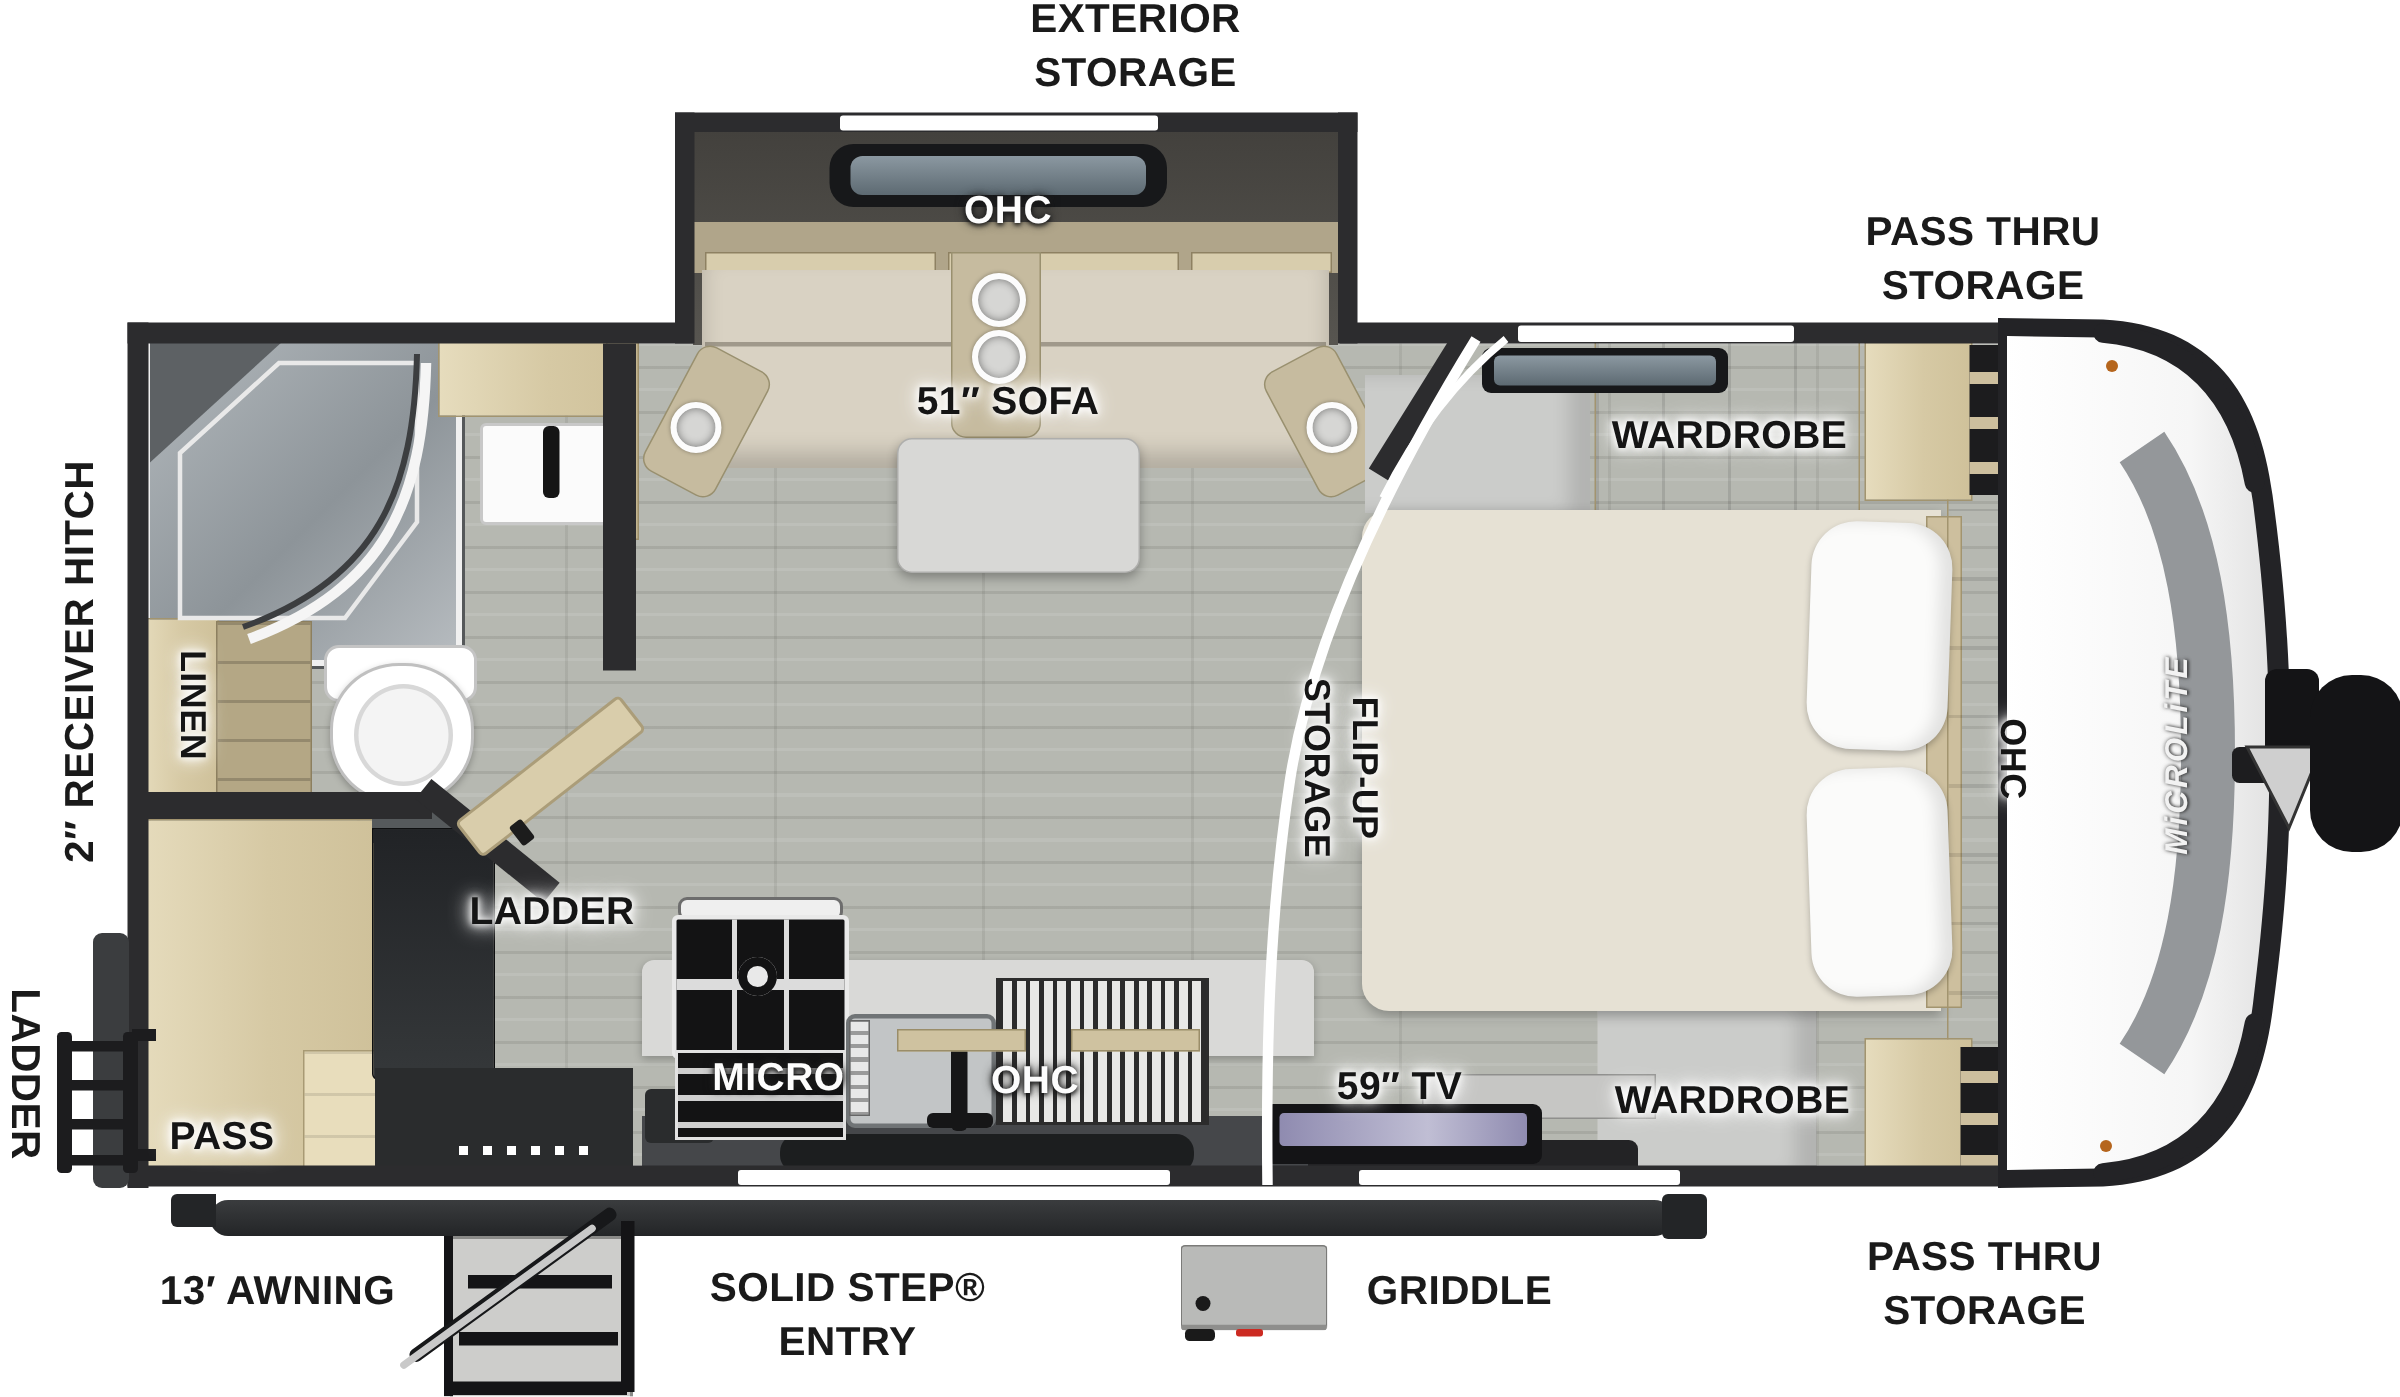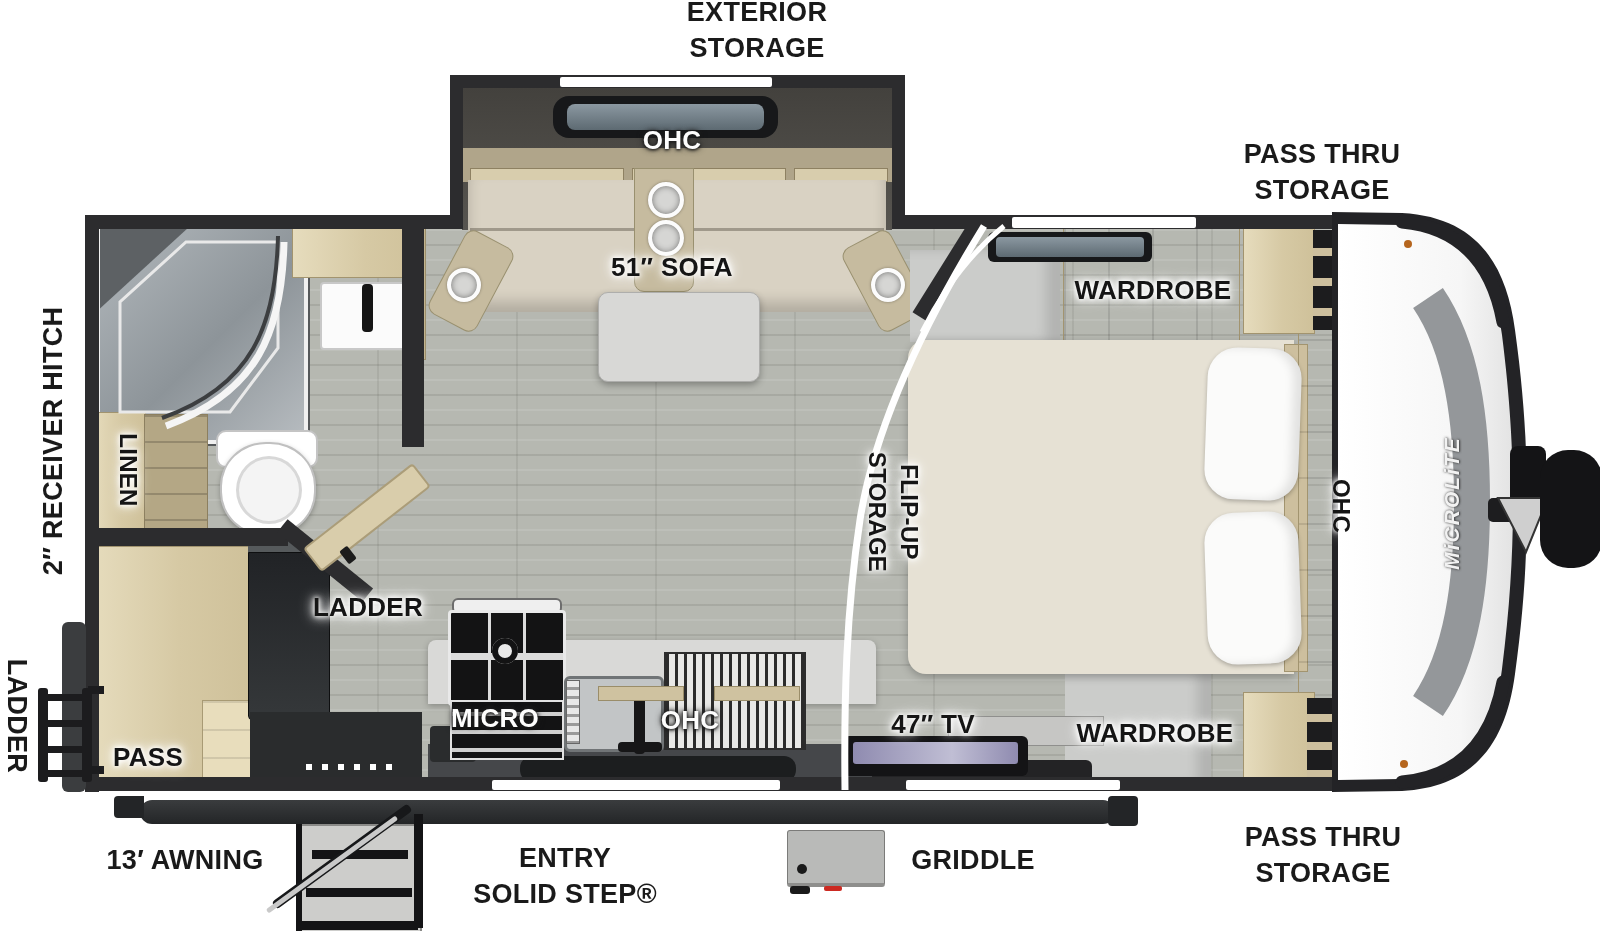--- a/index.html
+++ b/index.html
@@ -232,39 +232,39 @@
   <div class="lbl xl" style="left:1322px;top:173px;">
     <div>PASS THRU</div>
     <div>STORAGE</div>
   </div>
   <div class="lbl xl" style="left:1323px;top:856px;">
     <div>PASS THRU</div>
     <div>STORAGE</div>
   </div>
   <div class="lbl xl" style="left:185px;top:861px;">13′ AWNING</div>
   <div class="lbl xl" style="left:565px;top:877px;">
+    <div>SOLID STEP®</div>
     <div>ENTRY</div>
-    <div>SOLID STEP®</div>
   </div>
   <div class="lbl xl" style="left:973px;top:861px;">GRIDDLE</div>
   <div class="lbl xl vm90" style="left:54px;top:441px;">2″ RECEIVER HITCH</div>
   <div class="lbl xl v90" style="left:16px;top:716px;">LADDER</div>
 
   <div class="lbl wl" style="left:672px;top:140px;">OHC</div>
   <div class="lbl il" style="left:672px;top:267px;">51″ SOFA</div>
   <div class="lbl il" style="left:1153px;top:290px;">WARDROBE</div>
   <div class="lbl il sm v90" style="left:893px;top:512px;">
     <div>FLIP-UP</div>
     <div>STORAGE</div>
   </div>
   <div class="lbl il sm v90" style="left:1341px;top:506px;">OHC</div>
-  <div class="lbl il" style="left:933px;top:724px;">47″ TV</div>
+  <div class="lbl il" style="left:933px;top:724px;">59″ TV</div>
   <div class="lbl il" style="left:1155px;top:733px;">WARDROBE</div>
   <div class="lbl il" style="left:368px;top:607px;">LADDER</div>
-  <div class="lbl wl" style="left:495px;top:718px;">MICRO</div>
+  <div class="lbl wl" style="left:519px;top:718px;">MICRO</div>
   <div class="lbl wl" style="left:690px;top:720px;">OHC</div>
   <div class="lbl il sm v90" style="left:128px;top:470px;">LINEN</div>
   <div class="lbl il" style="left:148px;top:757px;">PASS</div>
 
   <div class="lbl vm90" style="left:1452px;top:503px;font-size:21px;font-style:italic;color:#f2f2f2;letter-spacing:2px;
               text-shadow:0 0 3px rgba(60,60,60,.8),0 1px 2px rgba(0,0,0,.5);">MiCROLiTE</div>
 
 </div>
 
 </body></html>

